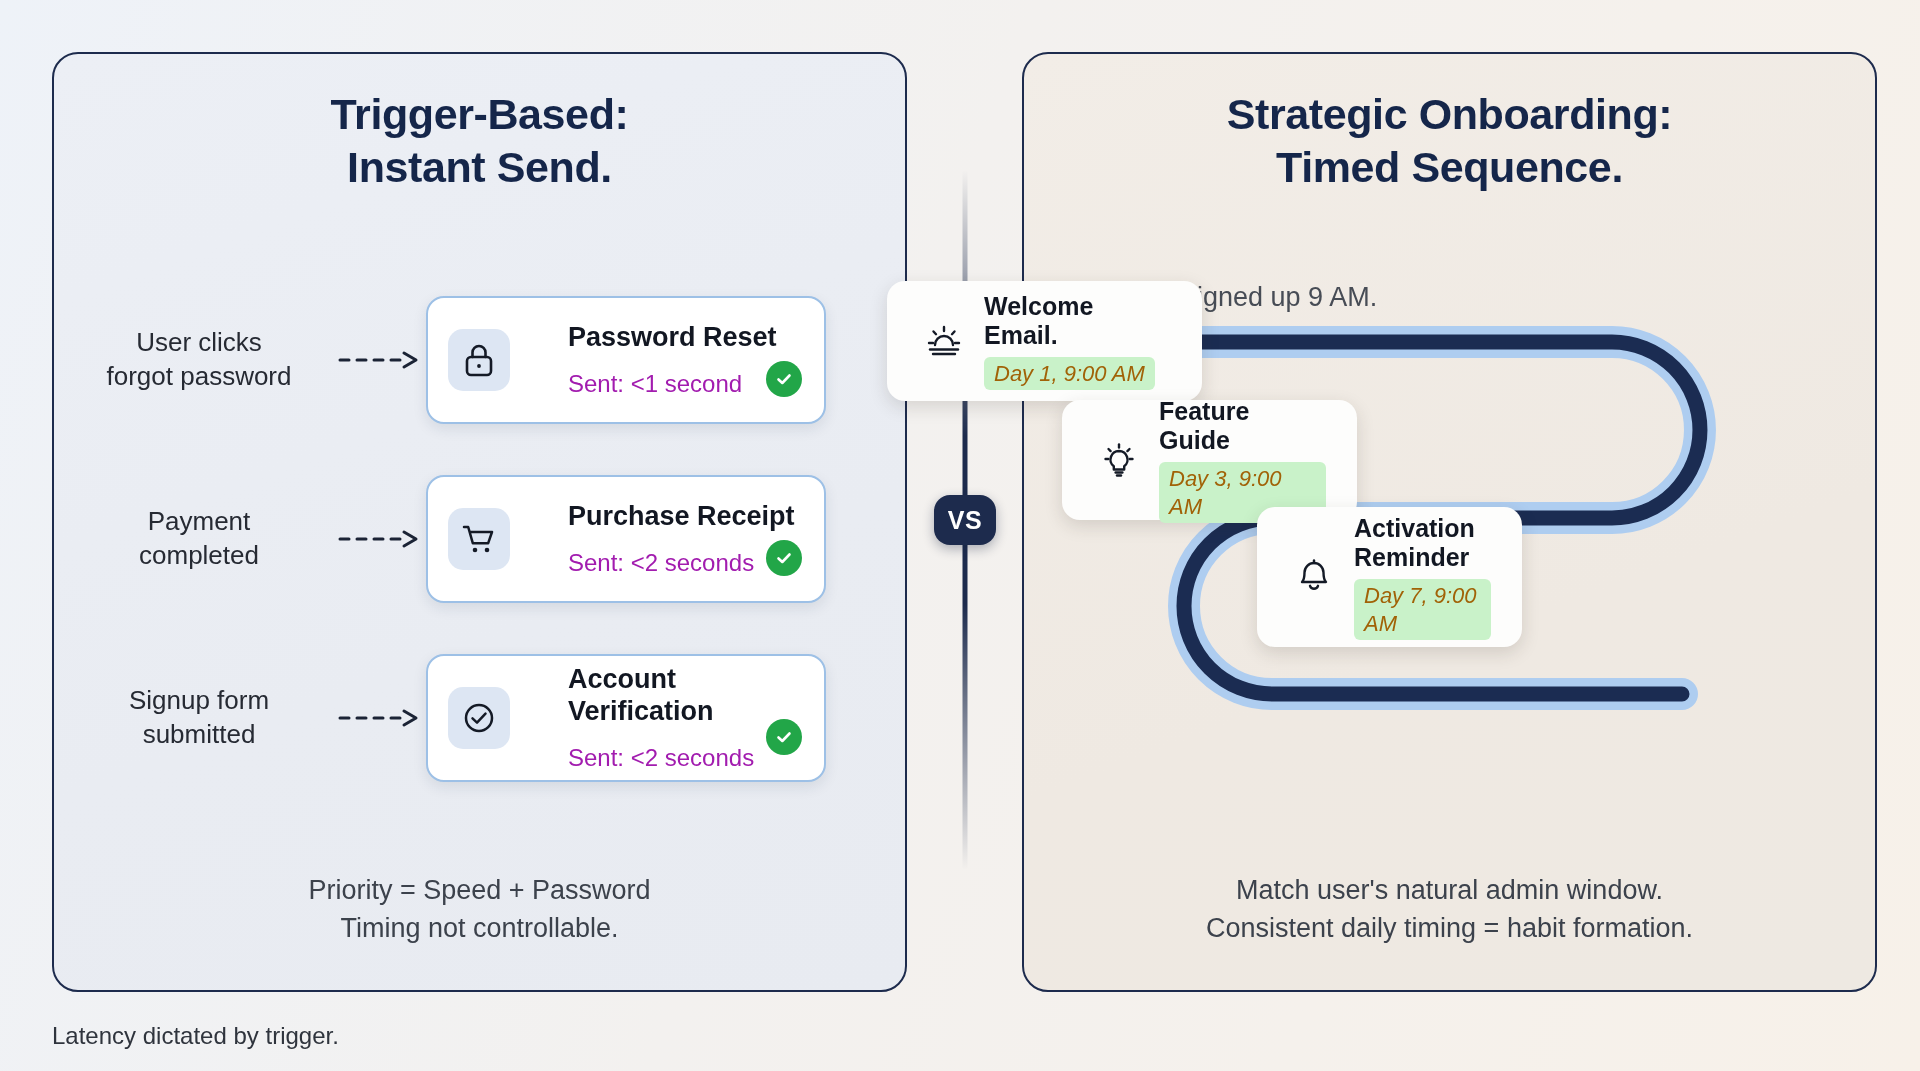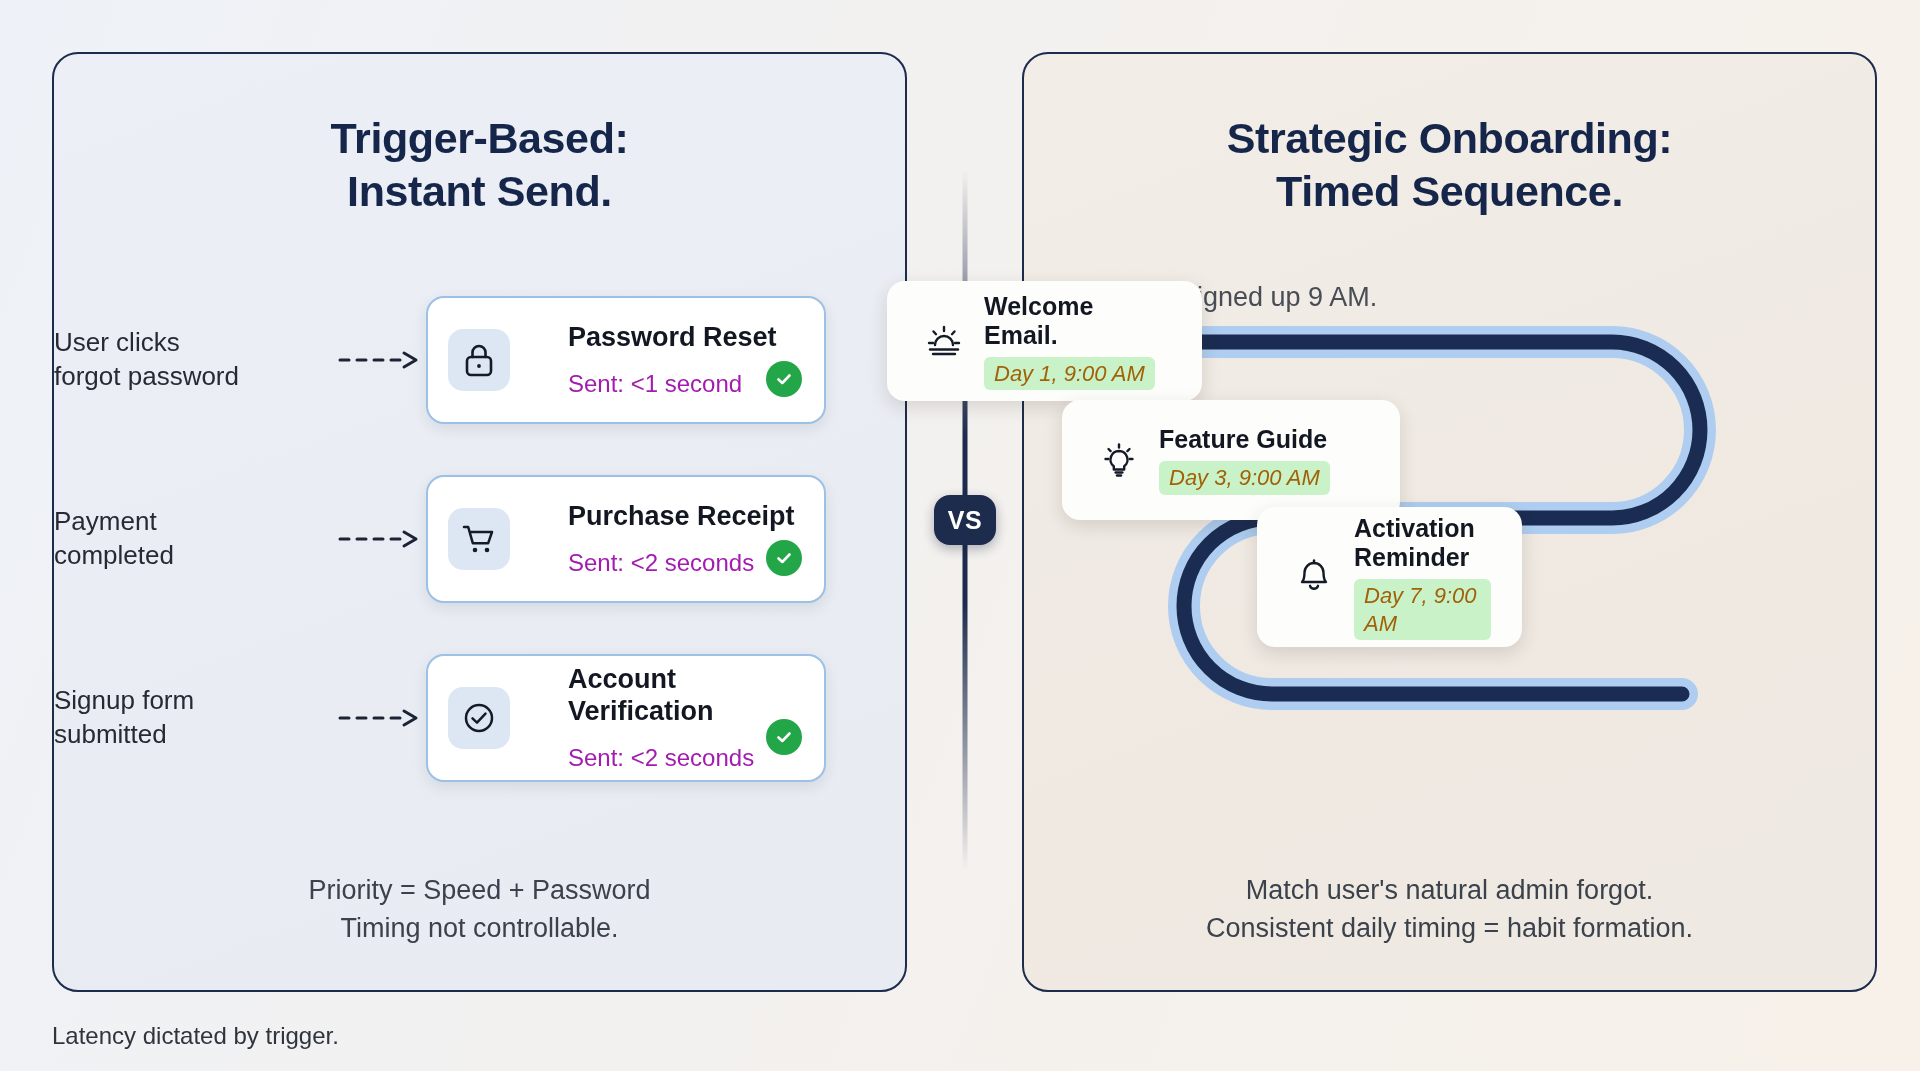--- a/index.html
+++ b/index.html
@@ -19,37 +19,37 @@
   #panel-left{
     left:52px;width:855px;
     background:linear-gradient(160deg,#eceff5 0%,#e9ecf2 60%,#e8ebf1 100%);
   }
   #panel-right{
     left:1022px;width:855px;
     background:linear-gradient(160deg,#f2ede7 0%,#efe9e2 60%,#eee9e2 100%);
   }
 
   .panel-title{
-    margin:0;padding-top:58px;
+    margin:0;padding-top:34px;
     text-align:center;color:#15264a;
     font-size:43px;font-weight:bold;line-height:1.23;
     letter-spacing:-0.4px;
   }
   .panel-title .l2{display:block;}
 
   
   .trigger-row{
     position:absolute;left:0;width:100%;height:132px;display:flex;align-items:center;
   }
   #row-0{top:240px;}
   #row-1{top:419px;}
   #row-2{top:598px;}
 
   .trigger-label{
-    width:290px;text-align:left;color:#262a33;
+    width:290px;text-align:center;color:#262a33;
     font-size:26px;line-height:1.30;
   }
   .trigger-label .l2{display:block;}
 
   .dashed-arrow{width:88px;height:24px;flex:0 0 88px;margin-left:-6px;}
 
   .ev-card{
     position:relative;width:400px;height:128px;box-sizing:border-box;
     background:#ffffff;border:2px solid #9dc0e6;border-radius:18px;
     box-shadow:0 5px 14px rgba(30,45,80,.10);
@@ -101,21 +101,21 @@
   
   #seq-area{position:absolute;left:1022px;top:52px;width:855px;height:940px;}
   #seq-path{position:absolute;left:0;top:0;width:855px;height:940px;}
 
   .seq-card{
     position:absolute;box-sizing:border-box;background:#fdfdfc;
     border-radius:18px;box-shadow:0 6px 18px rgba(45,40,35,.15);
     display:flex;align-items:center;padding:0 31px;
   }
   #seq-card-0{left:-135px;top:229px;width:315px;height:120px;}
-  #seq-card-1{left:40px;top:348px;width:338px;height:120px;}
+  #seq-card-1{left:40px;top:348px;width:295px;height:120px;}
   #seq-card-2{left:235px;top:455px;width:265px;height:140px;}
   .seq-ico{width:52px;height:52px;flex:0 0 52px;display:flex;align-items:center;justify-content:center;}
   .seq-text{margin-left:14px;}
   .seq-title{font-size:25px;font-weight:bold;color:#121722;line-height:1.16;}
   .seq-title .l2{display:block;}
   .seq-pill{
     display:inline-block;margin-top:7px;padding:3px 10px;border-radius:6px;
     background:#c9f2c9;color:#a16207;font-size:22px;line-height:1.25;font-style:italic;
   }
 
@@ -232,21 +232,21 @@
     <div id="vs-badge">VS</div>
   </div>
 
   <section class="panel" id="panel-right">
     <h1 class="panel-title">
       <span>Strategic Onboarding:</span>
       <span class="l2">Timed Sequence.</span>
     </h1>
 
     <div class="panel-foot" id="foot-right">
-      <span>Match user's natural admin forgot.</span>
+      <span>Match user's natural admin window.</span>
       <span class="l2">Consistent daily timing = habit formation.</span>
     </div>
   </section>
 
   <div id="signup-note">
     <svg width="28" height="28" viewBox="0 0 28 28" fill="none" stroke="#474c55" stroke-width="2" stroke-linecap="round" stroke-linejoin="round">
       <circle cx="14" cy="14" r="11"></circle>
       <path d="M14 7.5 V14 L18.5 17"></path>
     </svg>
     <span>User signed up 9 AM.</span>

